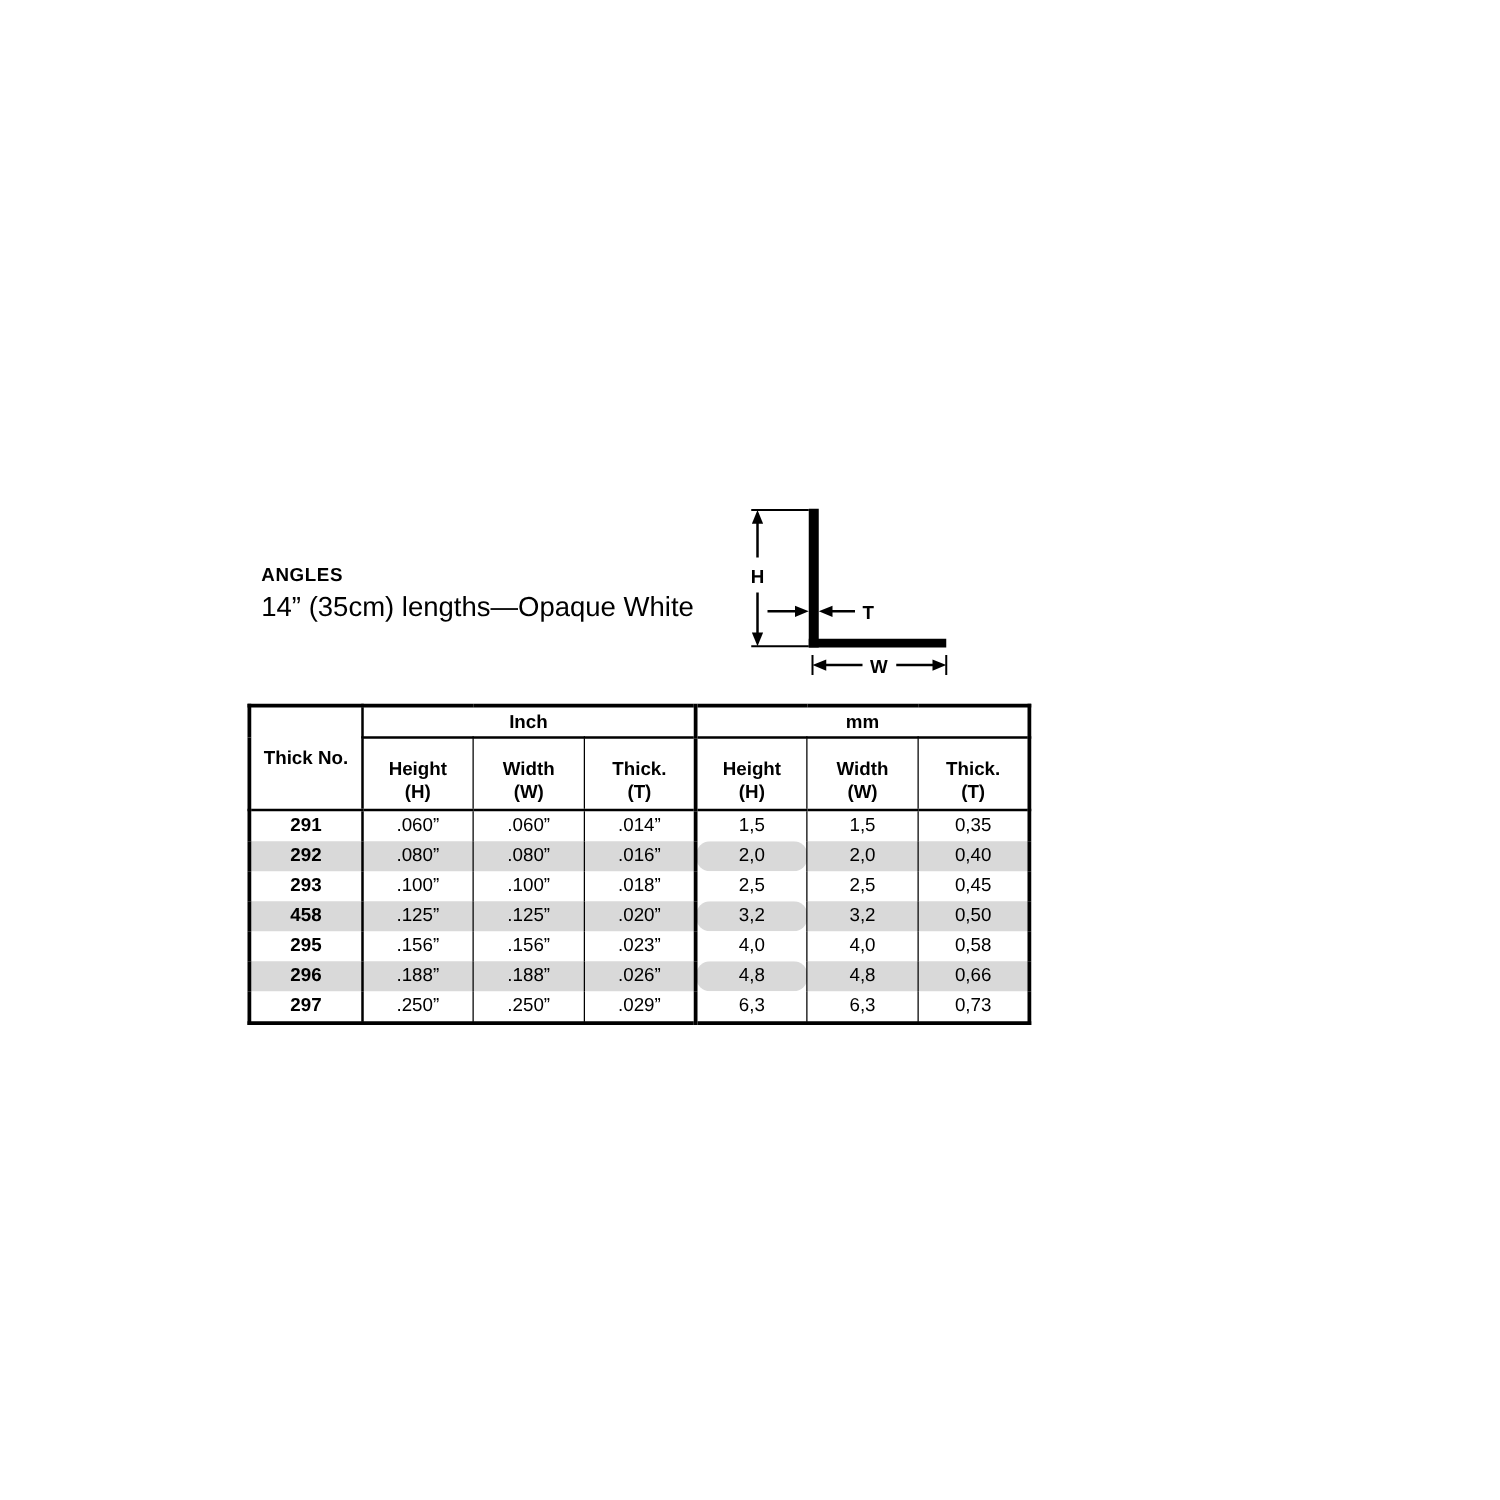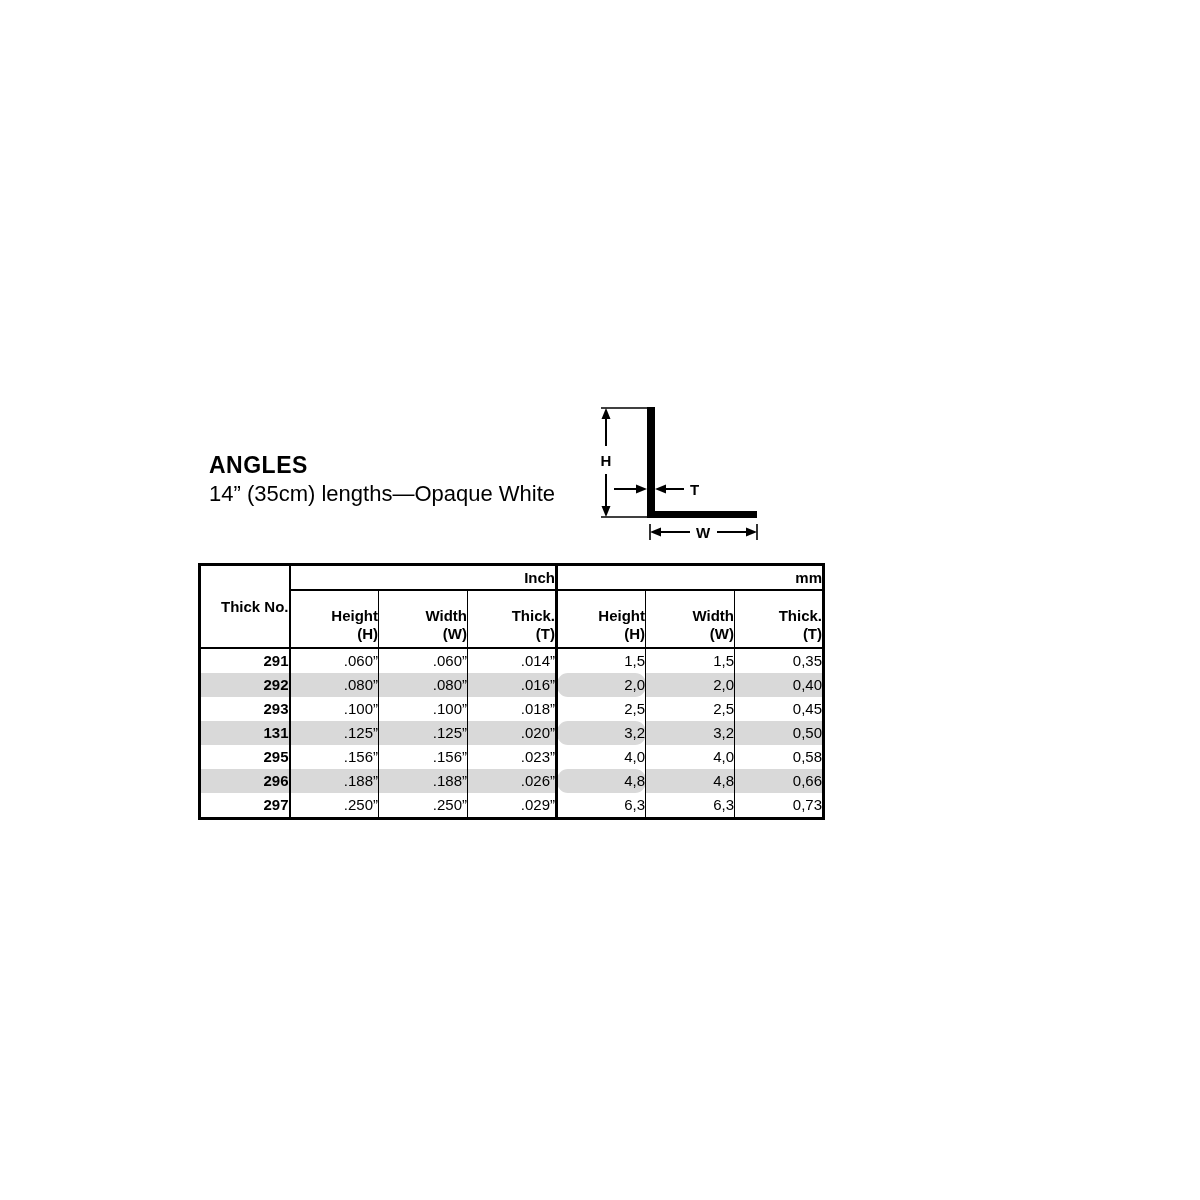--- a/index.html
+++ b/index.html
@@ -13,21 +13,21 @@
     width: 1200px; height: 1200px;
     background: var(--background);
     font-family: "Liberation Sans", sans-serif;
     color: var(--ink);
   }
   .page { position: relative; width: 1200px; height: 1200px; overflow: hidden; }
 
   
   .title-block { position: absolute; left: 209px; top: 453px; }
   .title-block h1 {
-    margin: 0; font-size: 23px; font-weight: bold; letter-spacing: 0.5px;
+    margin: 0; font-size: 15px; font-weight: bold; letter-spacing: 0.5px;
     line-height: 1.1; color: var(--ink);
   }
   .title-block p {
     margin: 3px 0 0 0; font-size: 22px; font-weight: normal; line-height: 1.2;
     color: var(--ink);
   }
 
   
   .diagram { position: absolute; left: 596px; top: 398px; width: 180px; height: 148px; }
   .diagram .solid { fill: var(--ink); }
@@ -40,21 +40,21 @@
   }
 
   
   .spec-table {
     position: absolute; left: 198px; top: 563px; width: 624px;
     border-collapse: collapse; table-layout: fixed;
     font-size: 15px; color: var(--ink);
     border: 3px solid var(--ink);
   }
   .spec-table th, .spec-table td {
-    padding: 0; text-align: right; vertical-align: middle;
+    padding: 0; text-align: center; vertical-align: middle;
     border-left: 1px solid var(--ink);
   }
   .spec-table .inch-first { border-left: 2px solid var(--ink); }
   .spec-table .mm-first { border-left: 3px solid var(--ink); border-radius: 11px; }
   .spec-table thead th { font-weight: bold; border-bottom: 2px solid var(--ink); }
   .spec-table .group-row { height: 23px; }
   .spec-table .group-row th { line-height: 23px; }
   .spec-table .sub-row { height: 44px; }
   .spec-table .sub-row th { line-height: 18px; padding: 16px 0 4px 0; }
   .spec-table .sub-row .h-line { display: block; }
@@ -172,21 +172,21 @@
       <tr>
         <td class="part-no">293</td>
         <td class="inch-first">.100”</td>
         <td>.100”</td>
         <td>.018”</td>
         <td class="mm-first">2,5</td>
         <td>2,5</td>
         <td>0,45</td>
       </tr>
       <tr class="shaded">
-        <td class="part-no">131</td>
+        <td class="part-no">458</td>
         <td class="inch-first">.125”</td>
         <td>.125”</td>
         <td>.020”</td>
         <td class="mm-first">3,2</td>
         <td>3,2</td>
         <td>0,50</td>
       </tr>
       <tr>
         <td class="part-no">295</td>
         <td class="inch-first">.156”</td>

